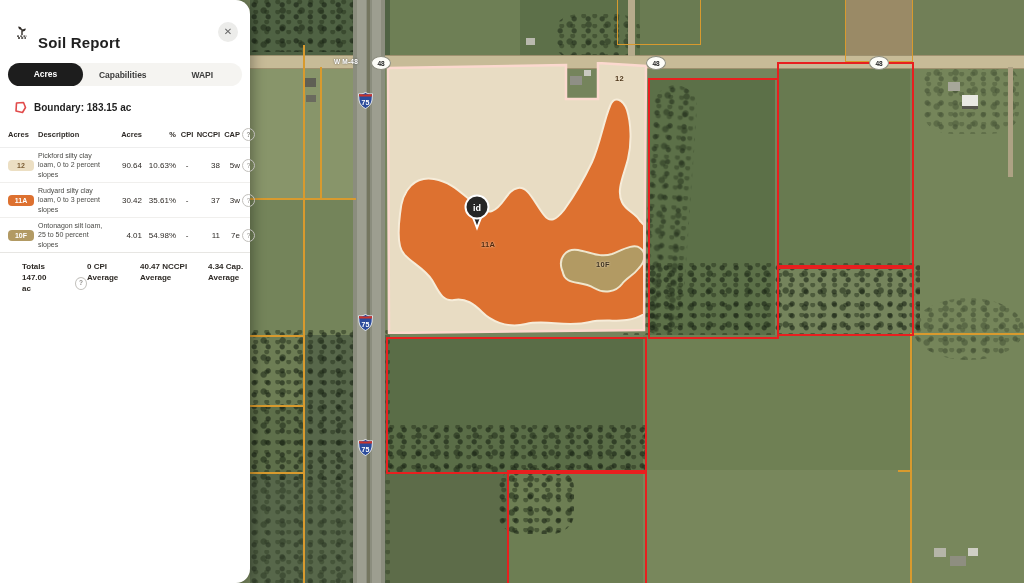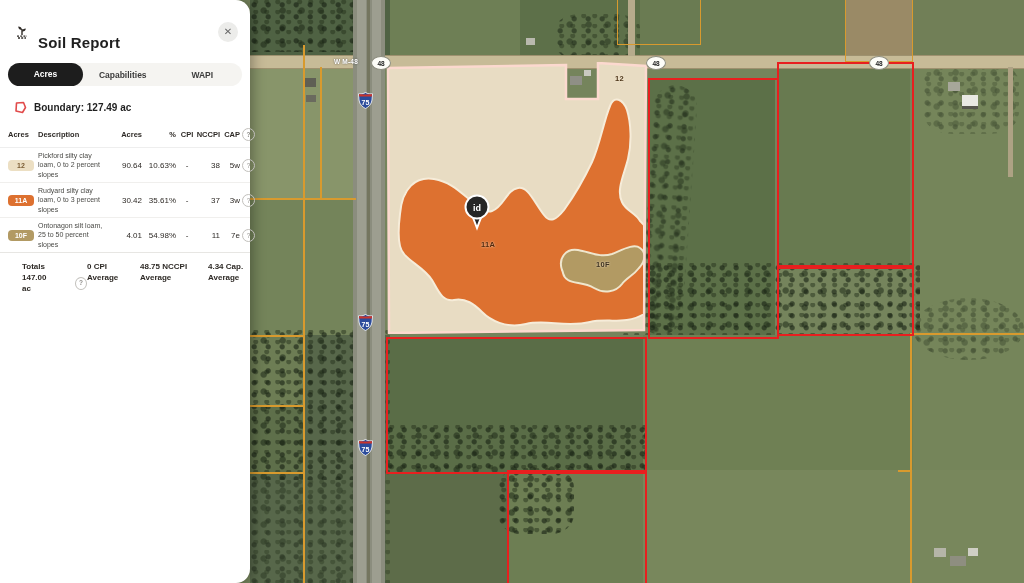--- a/index.html
+++ b/index.html
@@ -213,21 +213,21 @@
     <div class="tabs">
       <div class="tab active">Acres</div>
       <div class="tab">Capabilities</div>
       <div class="tab">WAPI</div>
     </div>
 
     <div class="boundary-row">
       <svg width="13" height="13" viewBox="0 0 13 13">
         <path d="M2.5,2 L9.5,1.5 L11.5,6.5 L8.5,11.5 L2,10 Z" fill="none" stroke="#e14b4b" stroke-width="1.6" stroke-linejoin="round"></path>
       </svg>
-      <div class="boundary-text">Boundary: 127.49 ac</div>
+      <div class="boundary-text">Boundary: 183.15 ac</div>
     </div>
 
     <div class="tbl-head">
       <div style="padding-left:4px;">Acres</div>
       <div>Description</div>
       <div class="cell-r">Acres</div>
       <div class="cell-r">%</div>
       <div class="cell-c">CPI</div>
       <div class="cell-r">NCCPI</div>
       <div class="cell-r">CAP</div>
@@ -273,21 +273,21 @@
         <span class="tot-sub">
             <span>147.00 ac</span>
         <span class="help">?</span>
           </span>
       </div>
       <div>
         <span>0 CPI</span><br>
         <span>Average</span>
       </div>
       <div>
-        <span>48.75 NCCPI</span><br>
+        <span>40.47 NCCPI</span><br>
         <span>Average</span>
       </div>
       <div>
         <span>4.34 Cap.</span><br>
         <span>Average</span>
       </div>
     </div>
   </div>
 </div>
 

